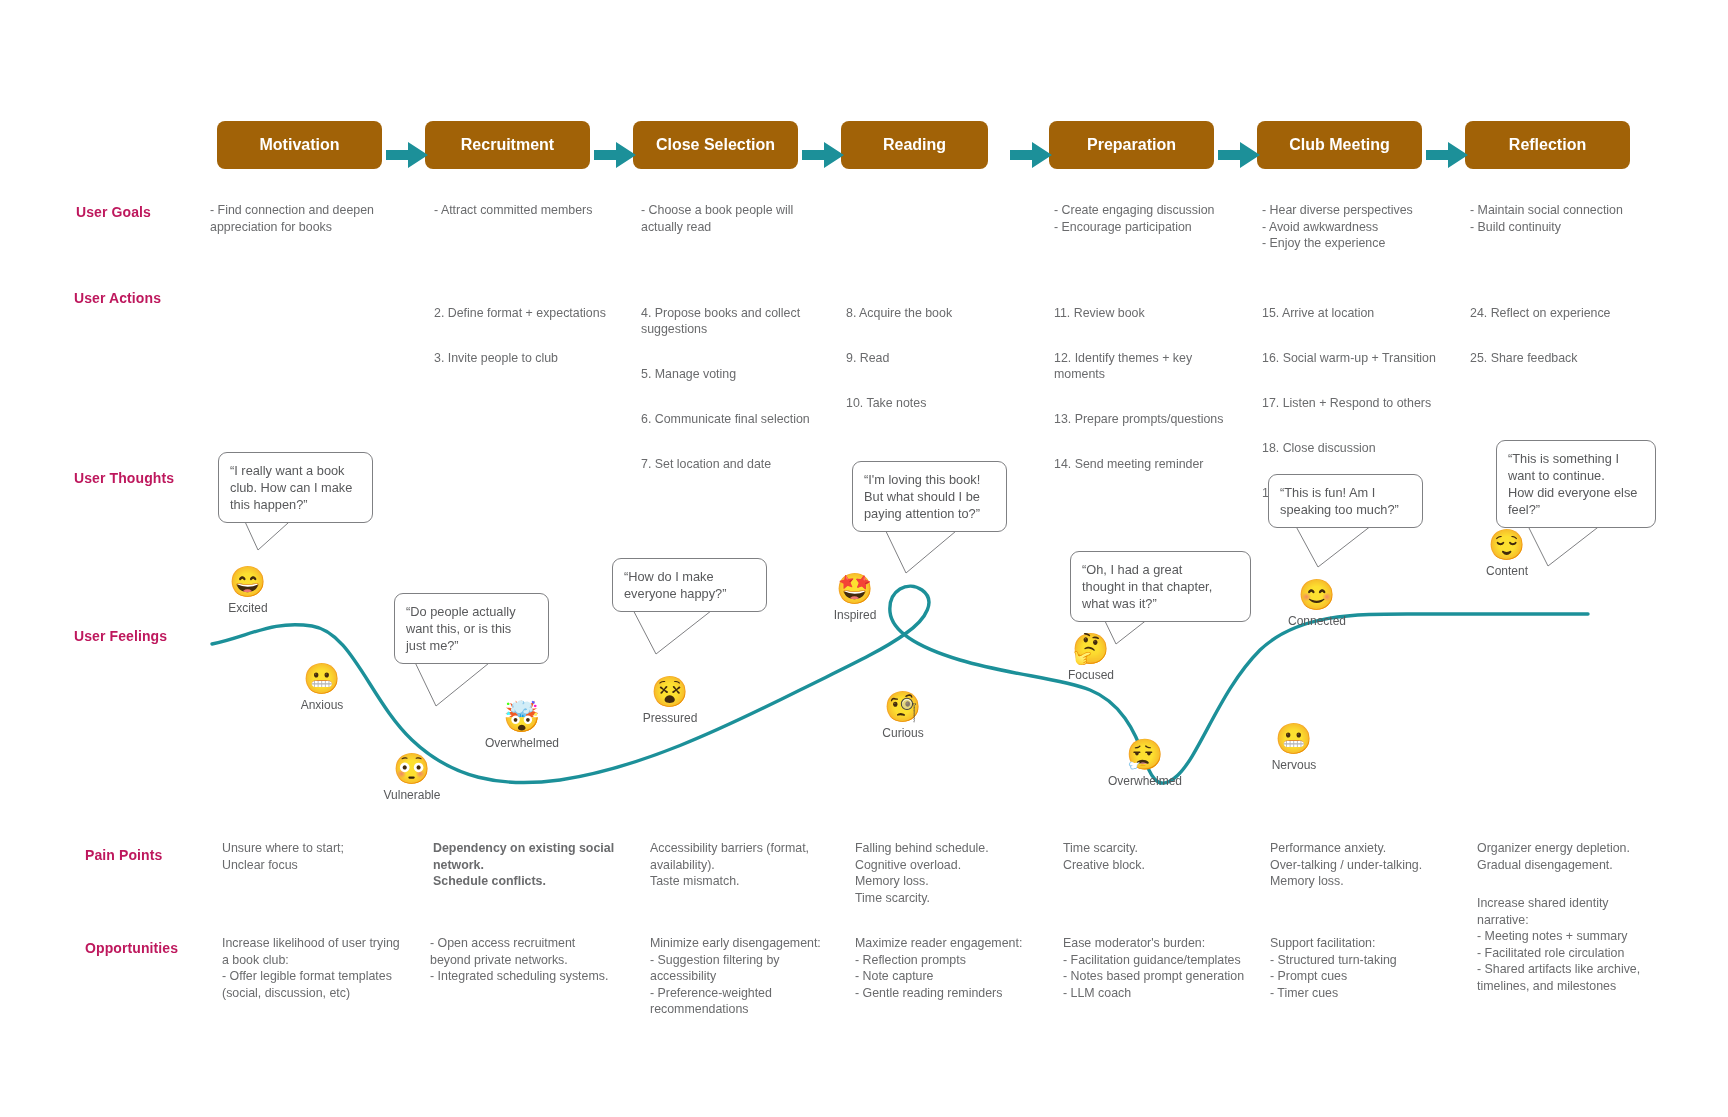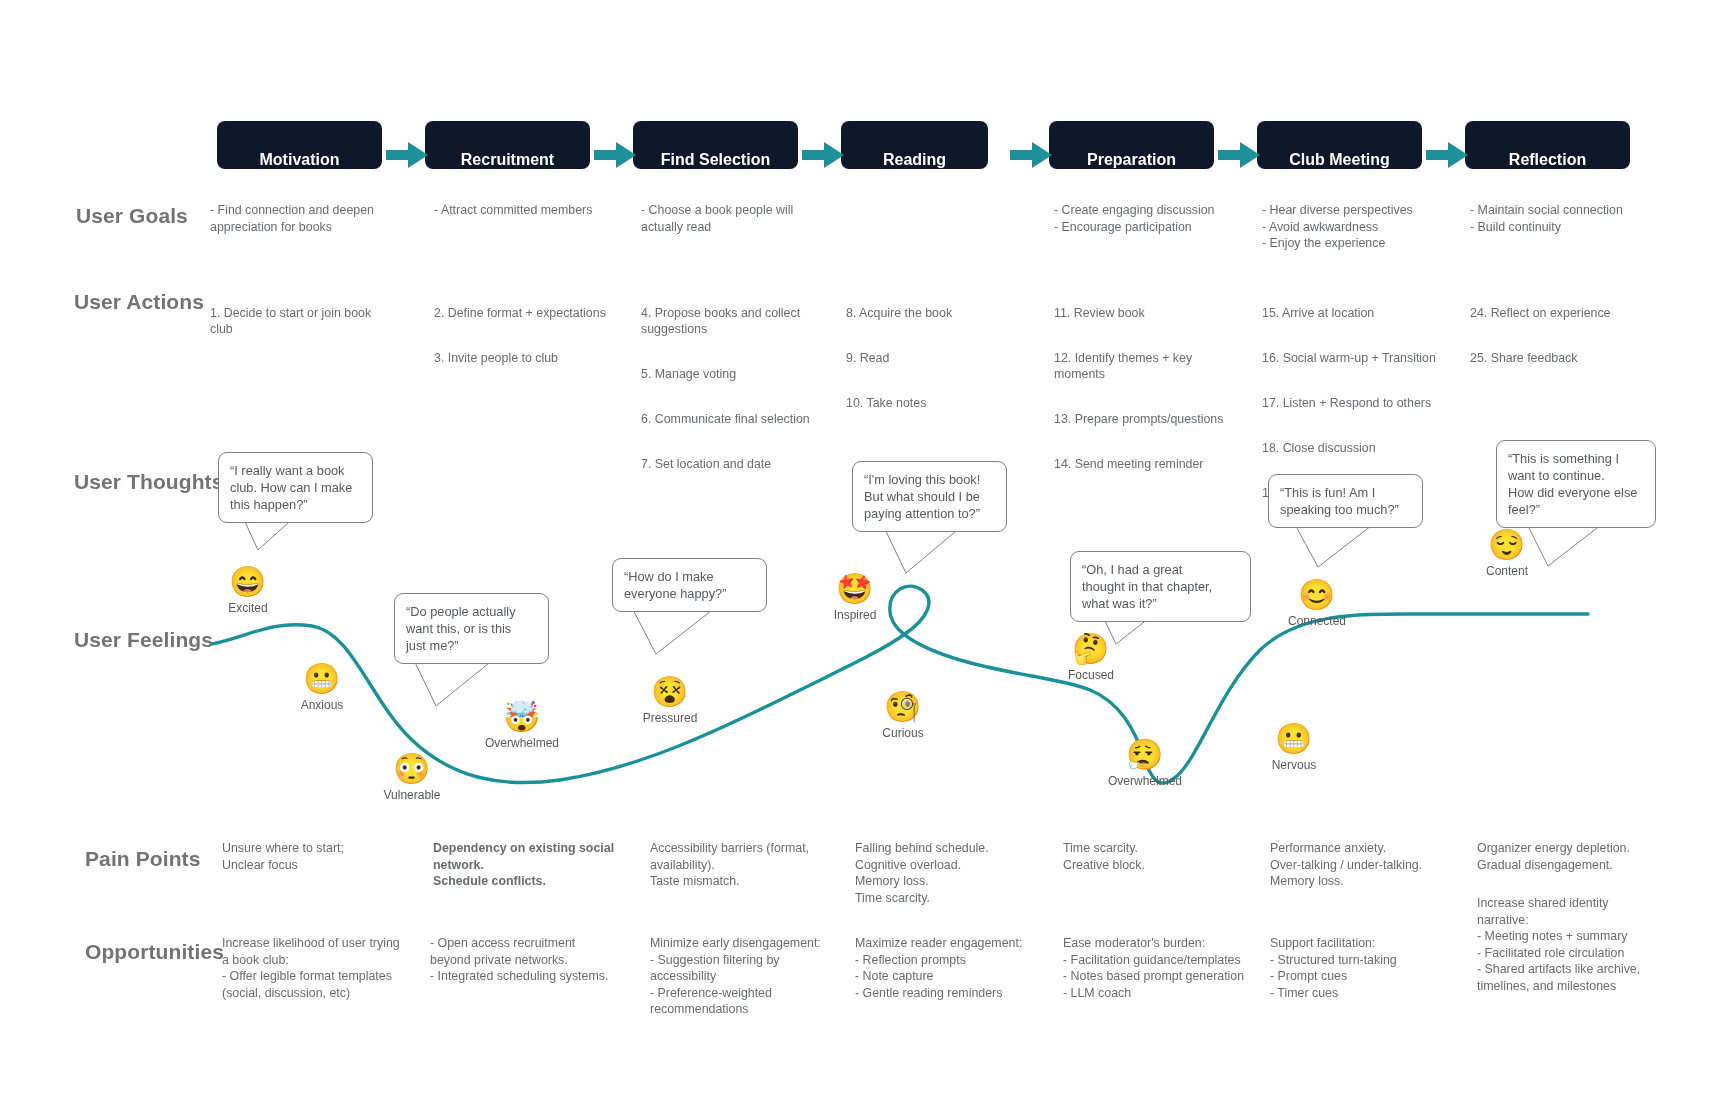--- a/index.html
+++ b/index.html
@@ -10,35 +10,35 @@
     font-family:"Liberation Sans", sans-serif;
     color:#58595b;
     position:relative;
     overflow:hidden;
   }
   .canvas { position:absolute; left:0; top:0; width:1728px; height:1117px; }
 
   
   .row-label {
     position:absolute;
-    color:#737373;
+    color:#be185d;
     font-weight:bold;
-    font-size:21px;
+    font-size:14px;
     letter-spacing:.1px;
     white-space:nowrap;
   }
 
   
   .stage-box {
     position:absolute;
     height:48px;
-    background:#0f172a;
+    background:#a16207;
     border-radius:8px;
     display:flex;
-    align-items:flex-end;
+    align-items:center;
     justify-content:center;
     color:#ffffff;
     font-weight:bold;
     font-size:16px;
   }
   .stage-arrow {
     position:absolute;
     top:142px;
     width:42px; height:26px;
     pointer-events:none;
@@ -125,21 +125,21 @@
   <div class="row-label" style="left:85px;  top:847px;">Pain Points</div>
   <div class="row-label" style="left:85px;  top:940px;">Opportunities</div>
 
   <div class="stage-box" style="left:217px;  top:121px; width:165px;">
       <span>Motivation</span>
     </div>
   <div class="stage-box" style="left:425px;  top:121px; width:165px;">
       <span>Recruitment</span>
     </div>
   <div class="stage-box" style="left:633px; top:121px; width:165px;">
-      <span>Find Selection</span>
+      <span>Close Selection</span>
     </div>
   <div class="stage-box" style="left:841px;  top:121px; width:147px;">
       <span>Reading</span>
     </div>
   <div class="stage-box" style="left:1049px; top:121px; width:165px;">
       <span>Preparation</span>
     </div>
   <div class="stage-box" style="left:1257px; top:121px; width:165px;">
       <span>Club Meeting</span>
     </div>
@@ -172,24 +172,20 @@
   <div class="cell" style="left:641px;  top:202px; width:180px;">- Choose a book people will
 actually read</div>
   <div class="cell" style="left:1054px; top:202px; width:190px;">- Create engaging discussion
 - Encourage participation</div>
   <div class="cell" style="left:1262px; top:202px; width:185px;">- Hear diverse perspectives
 - Avoid awkwardness
 - Enjoy the experience</div>
   <div class="cell" style="left:1470px; top:202px; width:185px;">- Maintain social connection
 - Build continuity</div>
 
-  <div class="cell numbered" style="left:210px;  top:288px; width:180px;">
-    <div class="blk">1. Decide to start or join book
-club</div>
-  </div>
   <div class="cell numbered" style="left:434px;  top:288px; width:185px;">
     <div class="blk">2. Define format + expectations</div>
     <div class="blk">3. Invite people to club</div>
   </div>
   <div class="cell numbered" style="left:641px;  top:288px; width:185px;">
     <div class="blk">4. Propose books and collect
 suggestions</div>
     <div class="blk">5. Manage voting</div>
     <div class="blk">6. Communicate final selection</div>
     <div class="blk">7. Set location and date</div>

